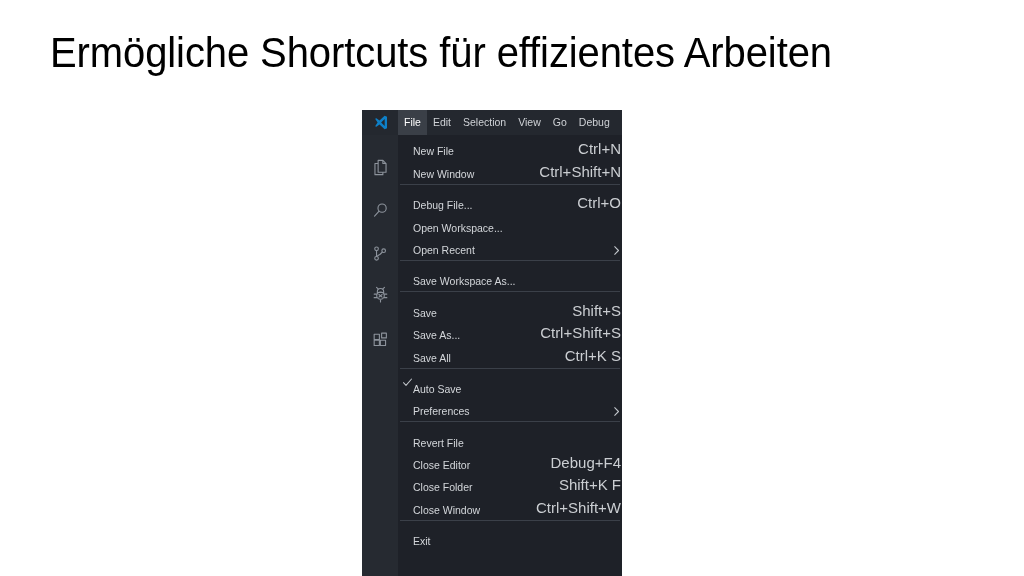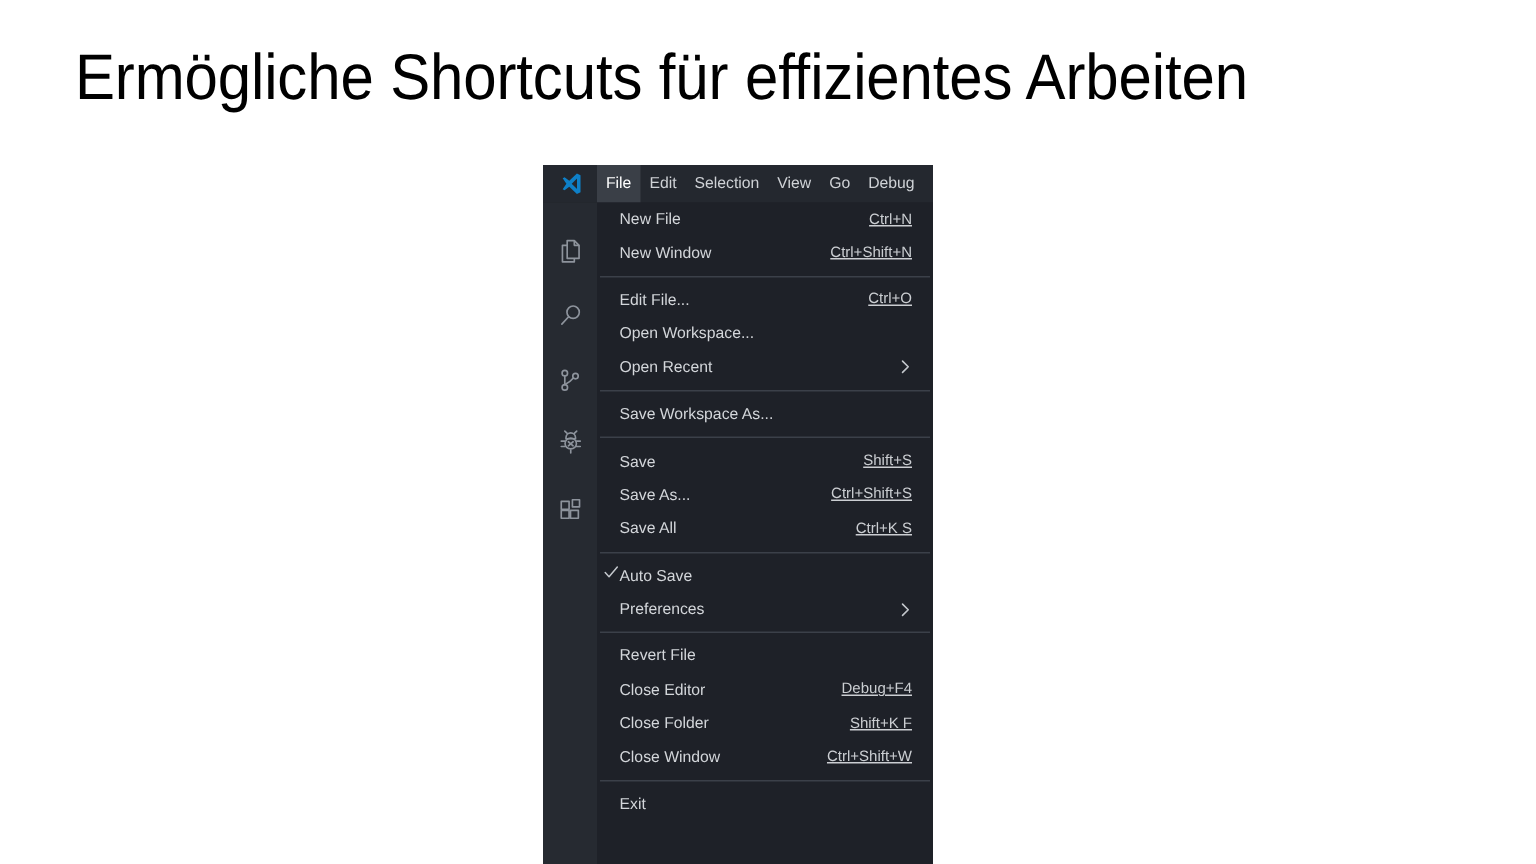--- a/index.html
+++ b/index.html
@@ -104,38 +104,36 @@
     left: 36px;
     top: 25px;
     right: 0;
     bottom: 0;
     background: #1e2128;
   }
   .menu-row {
     position: relative;
     height: 22.4px;
     display: flex;
-    align-items: center;
+    align-items: flex-end;
     padding-left: 15px;
-    padding-right: 13px;
     box-sizing: border-box;
   }
   .menu-label {
     font-size: 10.5px;
     color: #d3d6da;
     white-space: nowrap;
     flex: 0 0 auto;
   }
   .menu-accel {
     margin-left: auto;
-    font-size: 10px;
+    font-size: 15px;
     color: #cbced2;
     white-space: nowrap;
     padding-right: 1px;
-    text-decoration: underline;
   }
   .menu-check {
     position: absolute;
     left: 4px;
     top: 0;
     height: 22.4px;
     line-height: 22.4px;
     font-size: 11px;
     color: #cbced2;
   }
@@ -233,21 +231,21 @@
     <div class="menu-row">
       <span class="menu-label">New Window</span>
       <span class="menu-accel">Ctrl+Shift+N</span>
     </div>
 
     <div class="menu-sep">
         <i></i>
       </div>
 
     <div class="menu-row">
-      <span class="menu-label">Edit File...</span>
+      <span class="menu-label">Debug File...</span>
       <span class="menu-accel">Ctrl+O</span>
     </div>
     <div class="menu-row">
       <span class="menu-label">Open Workspace...</span>
       <span class="menu-accel"></span>
     </div>
     <div class="menu-row">
       <span class="menu-label">Open Recent</span>
       <span class="menu-chevron">
         <svg width="9" height="11" viewBox="0 0 10 12" fill="none" stroke="#c3c7cc" stroke-width="1.2" stroke-linecap="round" stroke-linejoin="round">

